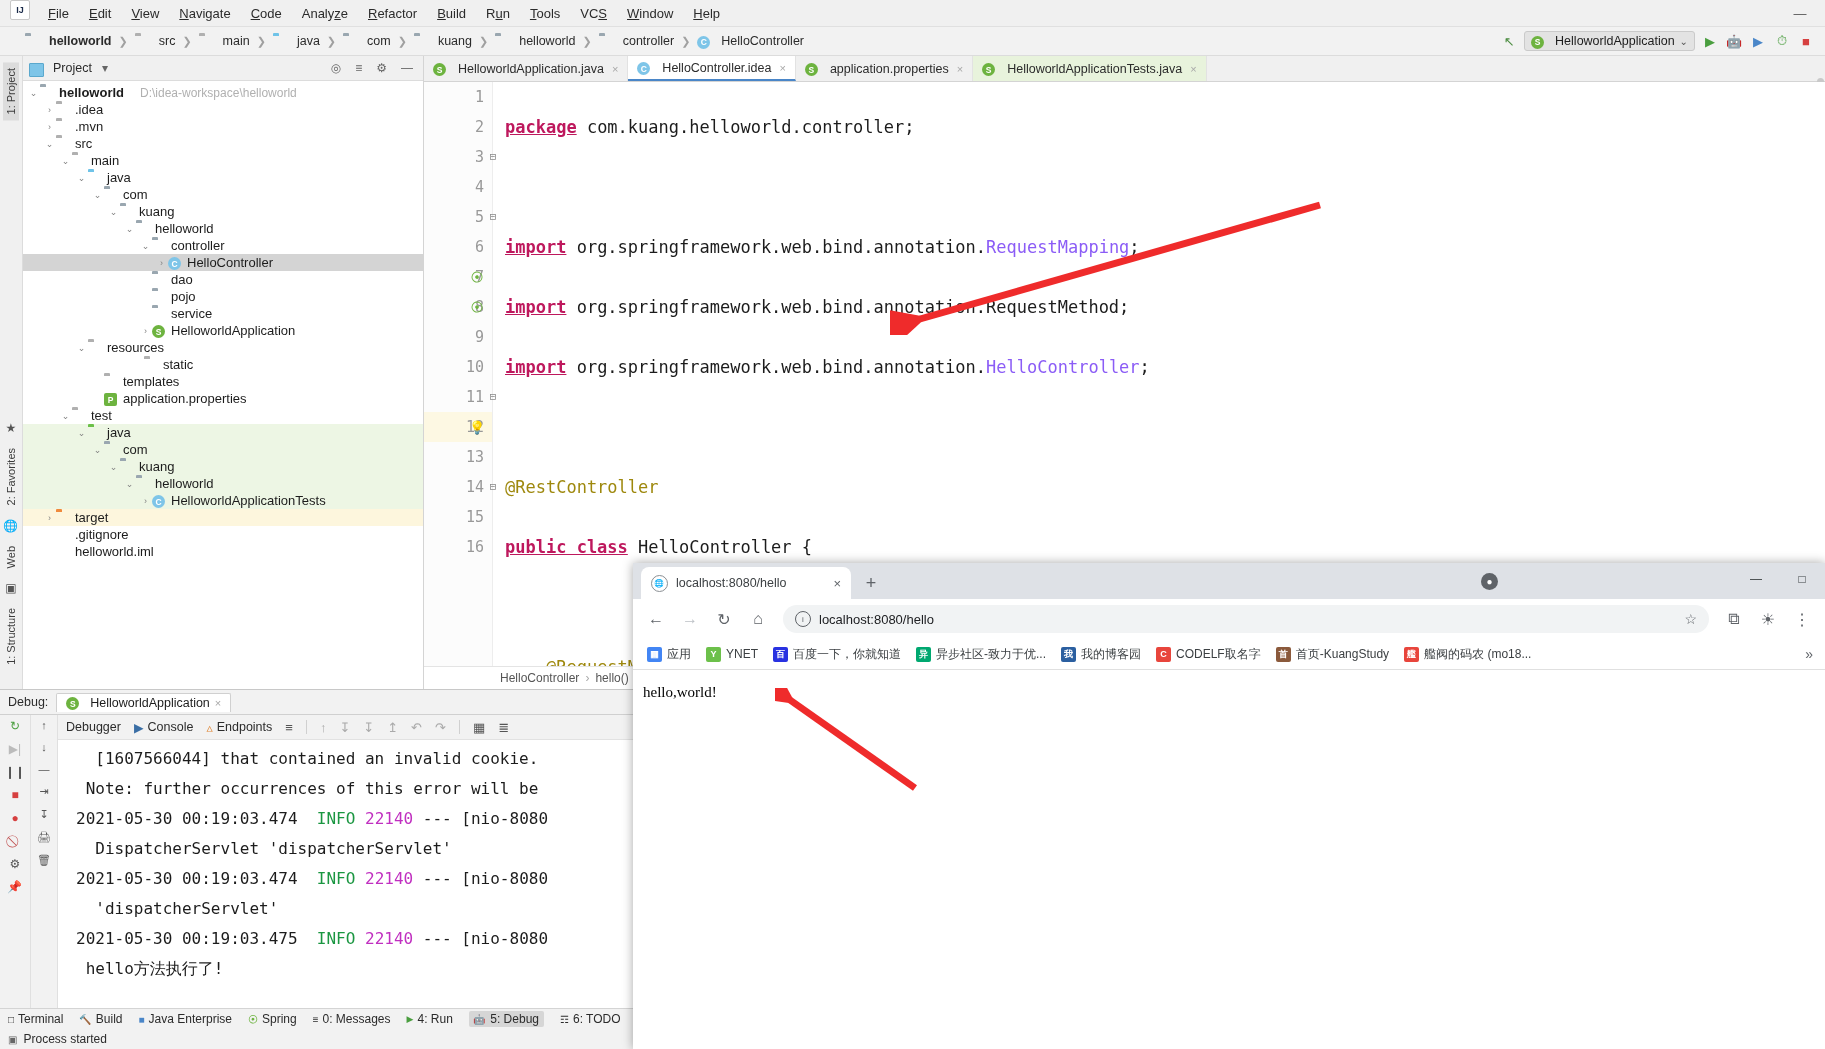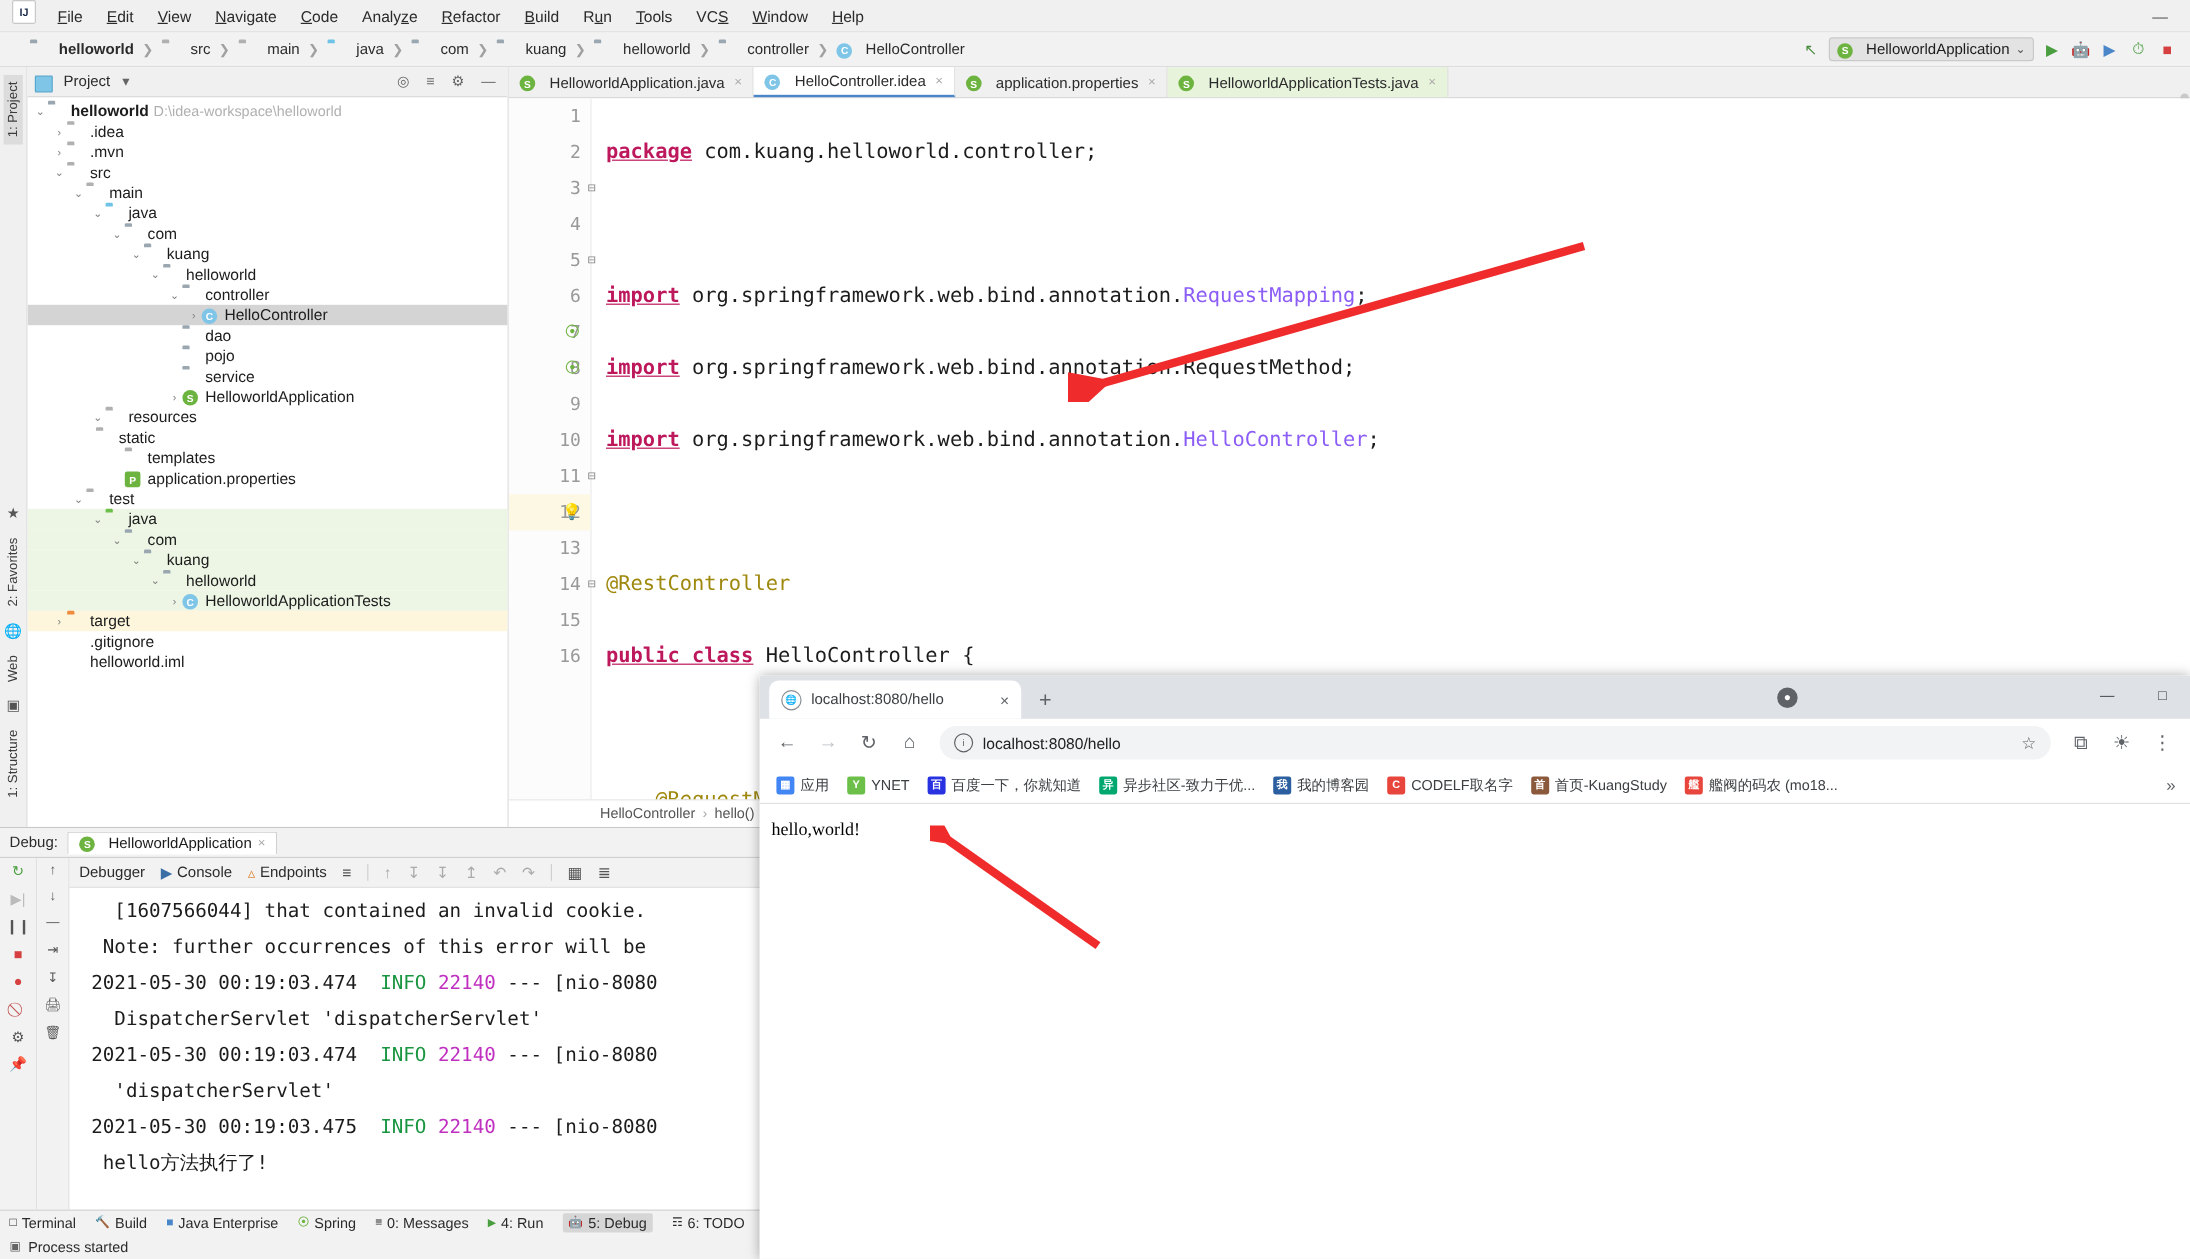--- a/index.html
+++ b/index.html
@@ -66,21 +66,21 @@
   .folder.orange{background:#f08a3c;}
   .folder.orange:after{background:#f08a3c;}
   .folder.grey{background:#b0b0b0;}
   .folder.grey:after{background:#b0b0b0;}
   .cls{width:13px;height:13px;border-radius:50%;background:#7ec5e8;color:#fff;font-size:8.5px;
        display:flex;align-items:center;justify-content:center;margin-top:1px;font-weight:bold;}
   .cls.spring{background:#6db33f;}
   .file-ic{width:11px;height:13px;background:#c6c6c6;border-radius:1px;margin-top:1px;}
   .leaf-txt{color:#1c1c1c;}
   .bold-txt{font-weight:bold;}
-  .path-hint{color:#b0b0b0;margin-left:4px;font-size:12px;}
+  .path-hint{color:#b0b0b0;margin-left:16px;font-size:12px;}
   .proj-scroll{position:absolute;right:1px;top:22px;width:7px;height:430px;background:#c9c9c9;border-radius:4px;}
 
   
   .editor{flex:1;display:flex;flex-direction:column;min-width:0;background:#fff;}
   .tabs{height:25px;background:#f0f0f0;border-bottom:1px solid #d4d4d4;display:flex;align-items:stretch;flex:none;}
   .tab{display:flex;align-items:center;gap:6px;padding:0 9px;font-size:12.5px;color:#2b2b2b;
        border-right:1px solid #e2e2e2;white-space:nowrap;cursor:default;}
   .tab.active{background:#fff;border-bottom:2px solid #4a86c8;}
   .tab.green{background:#e8f3dc;}
   .tab .x{color:#a8a8a8;font-size:11px;margin-left:2px;}
@@ -367,21 +367,21 @@
             <span class="ic">
               <span class="cls spring">S</span>
             </span>
             <span class="leaf-txt">HelloworldApplication</span>
           </div>
           <div class="node" style="padding-left: 52px;">
             <span class="arrow">⌄</span>
             <span class="ic"><span class="folder grey"></span></span>
             <span class="leaf-txt">resources</span>
           </div>
-          <div class="node" style="padding-left: 44px;">
+          <div class="node" style="padding-left: 108px;">
             <span class="arrow"></span>
             <span class="ic"><span class="folder grey"></span></span>
             <span class="leaf-txt">static</span>
           </div>
           <div class="node" style="padding-left: 68px;">
             <span class="arrow"></span>
             <span class="ic"><span class="folder grey"></span></span>
             <span class="leaf-txt">templates</span>
           </div>
           <div class="node" style="padding-left: 68px;">

